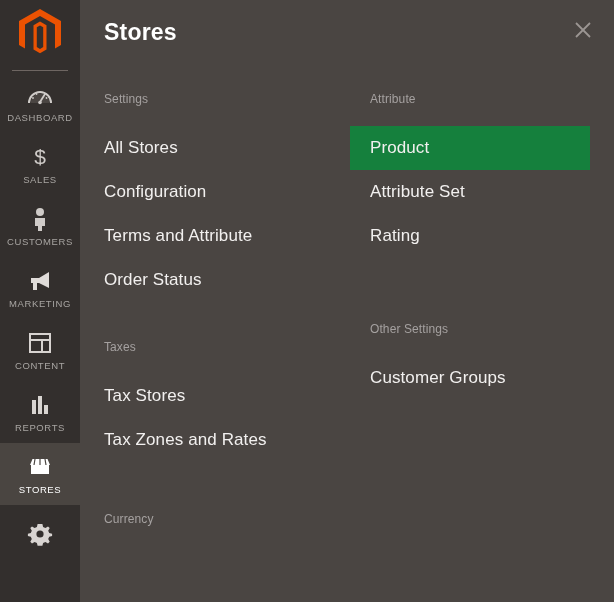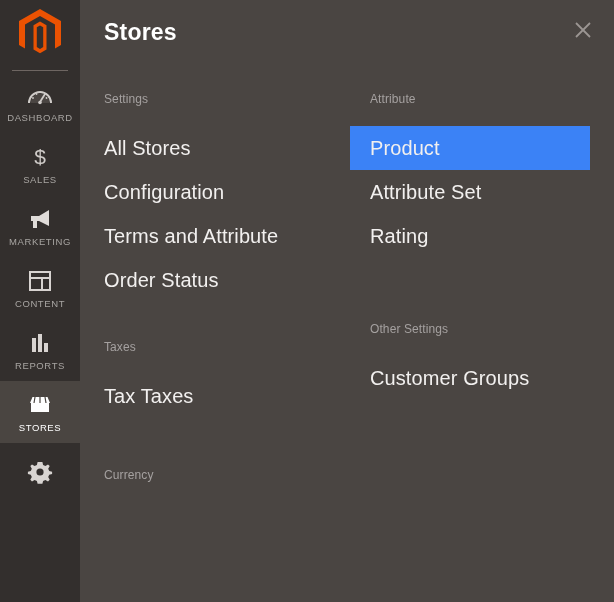--- a/index.html
+++ b/index.html
@@ -90,31 +90,31 @@
     font-size: 12px;
     color: #a5a1a0;
     padding: 6px 0 6px 0;
     margin-bottom: 14px;
     letter-spacing: 0.1px;
   }
   .col-right .group-title { padding-left: 20px; }
 
   .menu-link {
     display: block;
-    font-size: 20px;
+    font-size: 17px;
     color: #f2f0ef;
     line-height: 18px;
     padding: 13px 0 13px 0;
     text-decoration: none;
     cursor: pointer;
     letter-spacing: 0.1px;
   }
   .col-right .menu-link { padding-left: 20px; padding-right: 10px; }
   .menu-link.highlight {
-    background: #3b82f6;
+    background: #15803d;
     margin-right: 10px;
   }
   .spacer-44 { height: 44px; }
   .spacer-32 { height: 32px; }
   .spacer-58 { height: 58px; }
 </style>
 </head>
 <body>
 
 <div class="app">
@@ -148,20 +148,29 @@
     <div class="nav-item">
       <span class="nav-icon">
         <svg width="20" height="24" viewBox="0 0 20 24">
           <text x="10" y="19" font-family="Liberation Sans, sans-serif" font-size="21" fill="#cfcbc8" text-anchor="middle">$</text>
         </svg>
       </span>
       <span class="nav-label">SALES</span>
     </div>
 
 
+    <div class="nav-item">
+      <span class="nav-icon">
+        <svg width="18" height="24" viewBox="0 0 18 24">
+          <circle cx="9" cy="5" r="4" fill="#cfcbc8"></circle>
+          <path d="M4,11 h10 v8 h-3 v5 h-4 v-5 h-3 z" fill="#cfcbc8"></path>
+        </svg>
+      </span>
+      <span class="nav-label">CUSTOMERS</span>
+    </div>
 
     <div class="nav-item">
       <span class="nav-icon">
         <svg width="26" height="22" viewBox="0 0 26 22">
           <polygon points="4,8 12,8 22,2 22,18 12,13 4,13" fill="#e0dcd9"></polygon>
           <rect x="6" y="13" width="4" height="7" fill="#e0dcd9"></rect>
         </svg>
       </span>
       <span class="nav-label">MARKETING</span>
     </div>
@@ -234,21 +243,22 @@
           <a class="menu-link">All Stores</a>
           <a class="menu-link">Configuration</a>
           <a class="menu-link">Terms and Attribute</a>
           <a class="menu-link">Order Status</a>
         </div>
 
         <div class="spacer-32"></div>
 
         <div class="group">
           <div class="group-title">Taxes</div>
-          <a class="menu-link">Tax Taxes</a>
+          <a class="menu-link">Tax Stores</a>
+          <a class="menu-link">Tax Zones and Rates</a>
         </div>
 
         <div class="spacer-44"></div>
 
         <div class="group">
           <div class="group-title">Currency</div>
         </div>
 
       </div>
 

